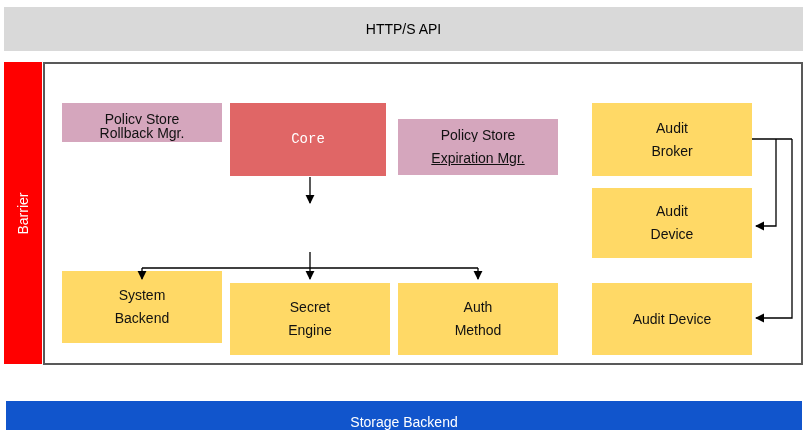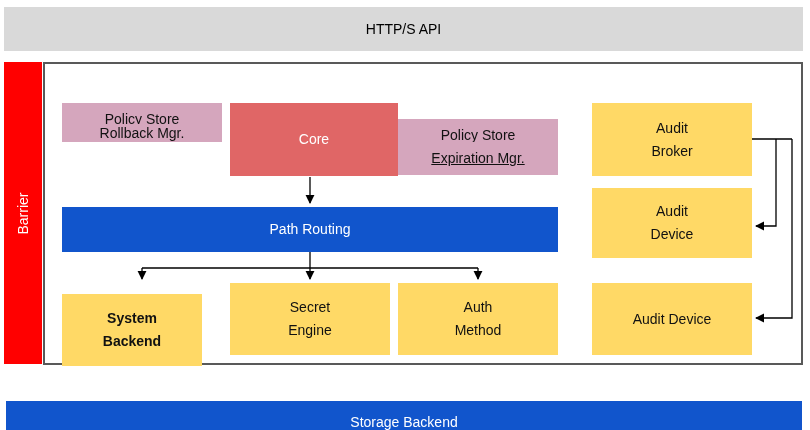--- a/index.html
+++ b/index.html
@@ -21,27 +21,27 @@
     position:absolute; left:43px; top:62px; width:760px; height:303px;
     background:#ffffff; border:2px solid var(--border); box-sizing:border-box;
   }
   .barrier{
     left:4px; top:62px; width:38px; height:302px; background:var(--red); color:var(--text-light);
   }
   .barrier .vtext{transform:rotate(-90deg); white-space:nowrap;}
   .pink{background:var(--pink);}
   .yellow{background:var(--yellow);}
   .blue-bar{background:var(--blue); color:var(--text-light);}
-  .core{left:230px; top:103px; width:168px; height:73px; background:var(--core-red); color:var(--text-light);}
+  .core{left:230px; top:103px; width:156px; height:73px; background:var(--core-red); color:var(--text-light);font-family:Liberation Mono, monospace;}
   .token-store{left:62px;  top:103px; width:160px; height:33px;}
   .rollback-mgr{left:62px; top:124px; width:160px; height:18px;}
   .policy-store{left:398px; top:103px; width:160px; height:33px;margin-top:16px;}
   .expiration-mgr{left:398px; top:142px; width:160px; height:33px;text-decoration:underline;}
   .path-routing{left:62px; top:207px; width:496px; height:45px;}
-  .system-backend{left:62px;  top:294px; width:140px; height:72px;font-weight:bold;}
+  .system-backend{left:62px;  top:271px; width:160px; height:72px;}
   .secret-engine{left:230px; top:283px; width:160px; height:72px;}
   .auth-method{left:398px;  top:283px; width:160px; height:72px;}
   .audit-broker{left:592px;   top:103px; width:160px; height:73px;}
   .audit-device-1{left:592px; top:188px; width:160px; height:70px;}
   .audit-device-2{left:592px; top:283px; width:160px; height:72px;}
   .storage-backend{left:6px; top:377px; width:796px; height:43px;margin-top:24px;}
   .overlay{position:absolute; left:0; top:0; width:810px; height:430px; pointer-events:none;}
 </style>
 </head>
 <body>
@@ -67,23 +67,20 @@
   <div class="node core">
     <span>Core</span>
   </div>
   <div class="node pink policy-store">
     <span>Policy Store</span>
   </div>
   <div class="node pink expiration-mgr">
     <span>Expiration Mgr.</span>
   </div>
 
-  <div class="node blue-bar path-routing">
-    <span>Path Routing</span>
-  </div>
 
   <div class="node yellow system-backend">
     <span>System
 Backend</span>
   </div>
   <div class="node yellow secret-engine">
     <span>Secret
 Engine</span>
   </div>
   <div class="node yellow auth-method">

